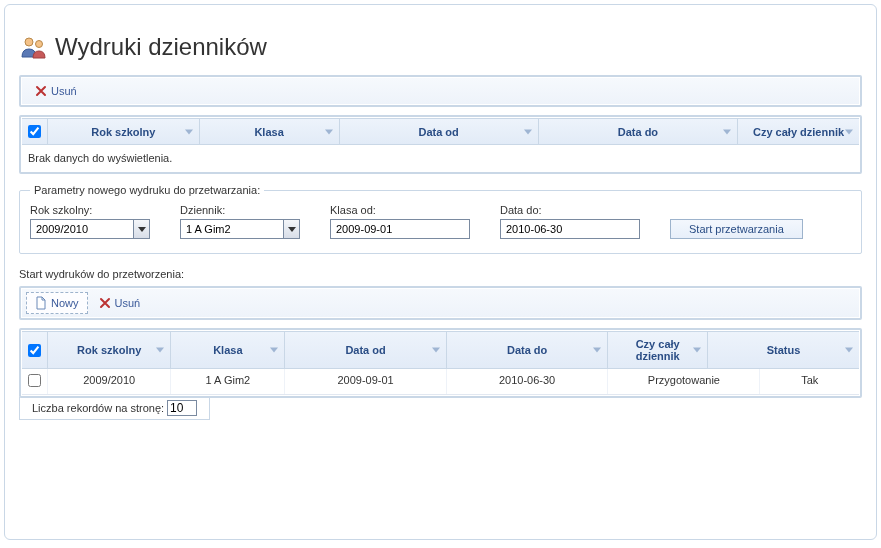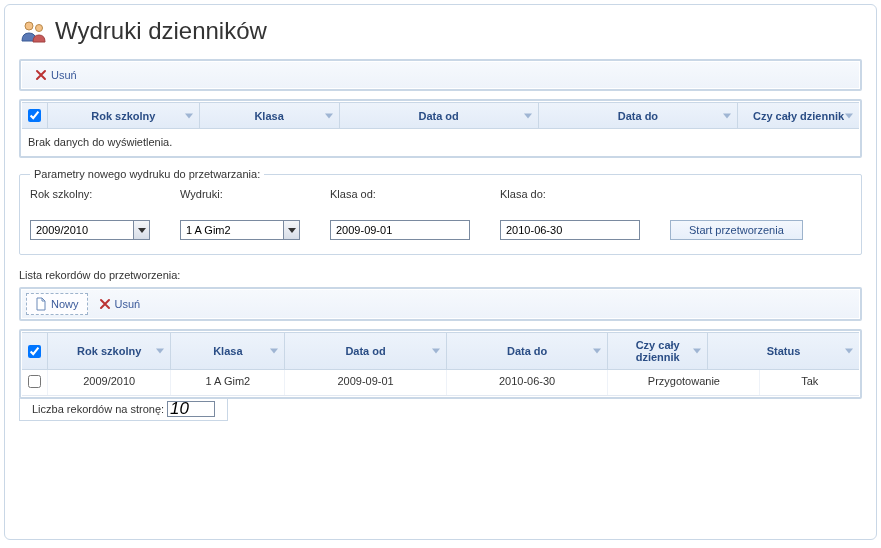--- a/index.html
+++ b/index.html
@@ -15,20 +15,21 @@
     border-radius: 6px;
     margin: 4px;
     padding: 12px 14px 18px 14px;
     min-height: 536px;
   }
   .page-header {
     display: flex;
     align-items: center;
     gap: 8px;
     margin-bottom: 14px;
+    margin-top: 16px;
   }
   .page-header h1 {
     margin: 0;
     font-size: 24px;
     font-weight: normal;
     color: #333;
   }
   .people-icon {
     width: 28px;
     height: 24px;
@@ -136,21 +137,21 @@
     color: #333;
     font-size: 11px;
   }
   .params-row {
     display: flex;
     gap: 30px;
     align-items: flex-end;
   }
   .param-col label {
     display: block;
-    margin-bottom: 20px;
+    margin-bottom: 3px;
     color: #333;
   }
   .select-ish {
     display: inline-flex;
     align-items: center;
     border: 1px solid #7a8aa0;
     background: #fff;
     height: 20px;
     width: 120px;
     font-size: 11px;
@@ -199,25 +200,24 @@
     align-items: center;
     gap: 3px;
     border: 1px solid #c9d7e6;
     border-top: none;
     padding: 3px 12px;
     width: fit-content;
     margin-top: -1px;
   }
   .footer-rec input {
     border: 1px solid #7a8aa0;
-    width: 48px;
+    width: 30px;
     height: 16px;
-    font-size: 17px;
+    font-size: 12px;
     padding: 0 2px;
-    font-style: italic;
   }
 </style>
 </head>
 <body>
 
 <div class="page">
 
   <div class="page-header">
     <span class="people-icon">
       <svg viewBox="0 0 28 24">
@@ -277,41 +277,41 @@
     <legend>Parametry nowego wydruku do przetwarzania:</legend>
     <div class="params-row">
       <div class="param-col">
         <label>Rok szkolny:</label>
         <div class="select-ish">
           <span class="val">2009/2010</span>
           <span class="dd"></span>
         </div>
       </div>
       <div class="param-col">
-        <label>Wydruki:</label>
+        <label>Dziennik:</label>
         <div class="select-ish">
           <span class="val">1 A Gim2</span>
           <span class="dd"></span>
         </div>
       </div>
       <div class="param-col">
         <label>Klasa od:</label>
         <input class="text-input" value="2009-09-01" style="">
       </div>
       <div class="param-col">
-        <label>Klasa do:</label>
+        <label>Data do:</label>
         <input class="text-input" value="2010-06-30" style="">
       </div>
       <div class="param-col">
-        <button class="start-btn">Start przetworzenia</button>
+        <button class="start-btn">Start przetwarzania</button>
       </div>
     </div>
   </fieldset>
 
-  <div class="section-label">Lista rekordów do przetworzenia:</div>
+  <div class="section-label">Start wydruków do przetworzenia:</div>
 
   <div class="panel">
     <div class="toolbar">
       <span class="tool-btn outlined">
         <span class="icon-doc">
           <svg viewBox="0 0 12 14">
               <path d="M2 1 h5 l3 3 v9 h-8 z" fill="#fff" stroke="#6a89b8"></path>
               <path d="M7 1 v3 h3" fill="none" stroke="#6a89b8"></path>
             </svg>
         </span>

